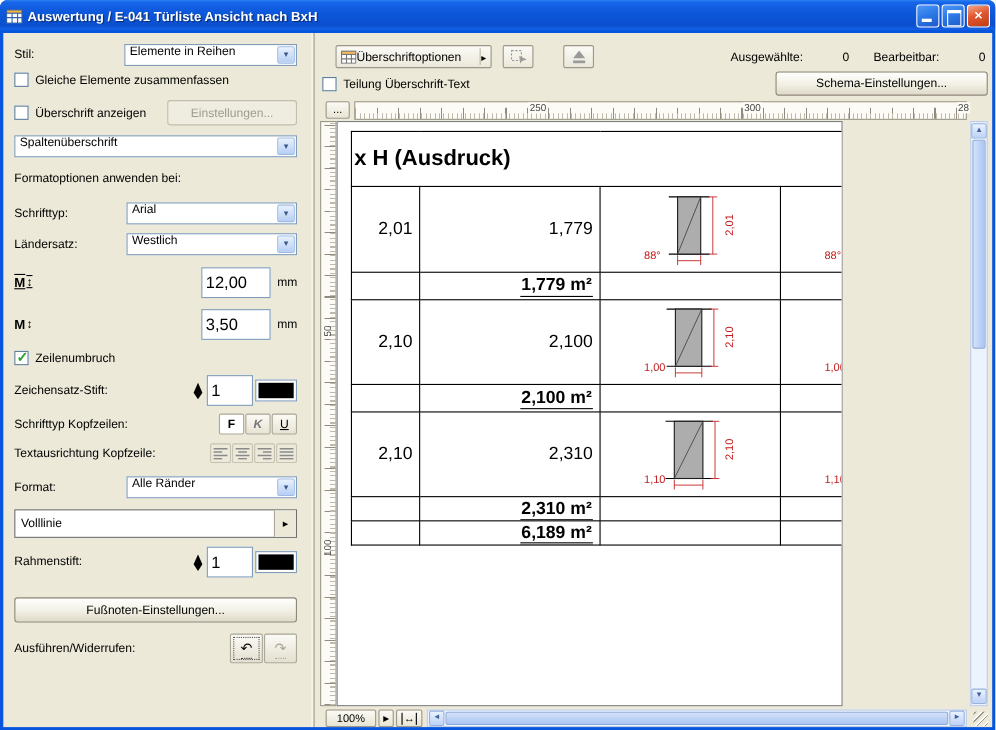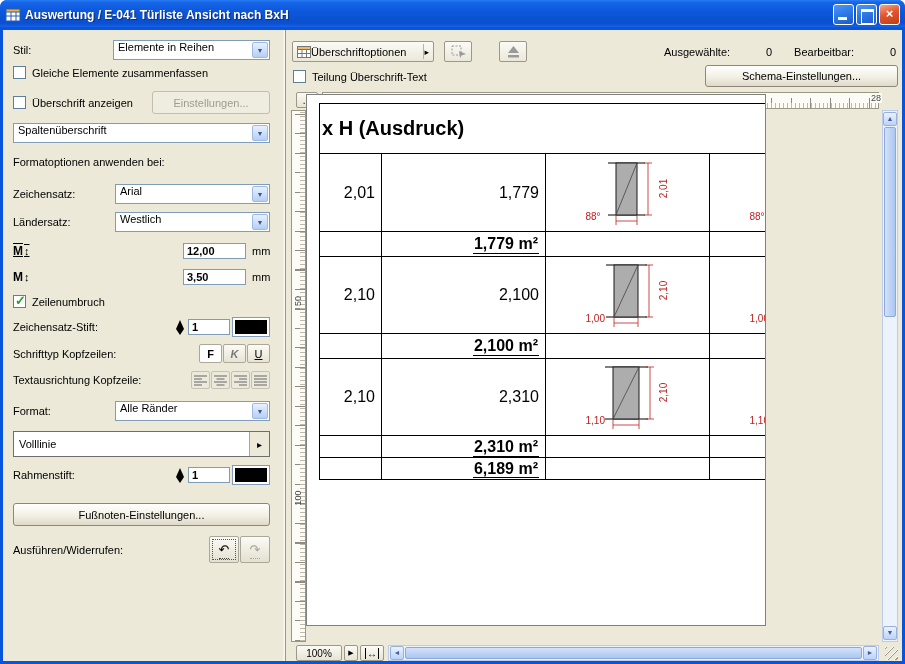--- a/index.html
+++ b/index.html
@@ -25,21 +25,21 @@
     border-right: 1px solid #9E9A8A; box-shadow: inset -2px 0 0 #F6F4EA; }
   .srow { display: flex; align-items: center; }
   .slabel { font-size: 11px; color: #000; white-space: nowrap; }
   .combo { display: flex; align-items: flex-start; height: 20px; border: 1px solid #7F9DB9; background: #fff; margin-left: auto; }
   .combo-text { flex: 1; font-size: 11px; padding: 0 4px; white-space: nowrap; overflow: hidden; }
   .combo-btn { width: 16px; height: 16px; margin: 1px; border: 1px solid #9EBAE4; border-radius: 2px;
     background: linear-gradient(180deg,#E8F1FD,#B6CEF4); color: #3A5A86; font-size: 7px; display: flex; align-items: center; justify-content: center; }
   .cb { width: 13px; height: 13px; background: #fff; border: 1px solid #5E7F9C; flex: 0 0 auto; position: relative; }
   .cb.checked::after { content: "✓"; position: absolute; left: 1px; top: -3px; color: #2DA12D; font-size: 13px; font-weight: bold; }
   .cb-label { font-size: 11px; margin-left: 6px; white-space: nowrap; }
-  .tinput { height: 16px; border: 1px solid #7F9DB9; font-size: 11px; padding: 0 3px; font-family: "Liberation Sans", sans-serif; font-weight: bold; }
+  .tinput { height: 28px; border: 1px solid #7F9DB9; font-size: 15px; padding: 0 3px; font-family: "Liberation Sans", sans-serif; }
   .unit { font-size: 11px; margin-left: 6px; width: 18px; }
   .btn { background: linear-gradient(180deg,#FFFFFF,#F2F0E4 55%,#DFDACA); border: 1px solid #8E8778; border-radius: 3px;
     font-size: 11px; font-family: "Liberation Sans", sans-serif; height: 23px; cursor: default; }
   .btn.disabled { color: #9E9C8E; border-color: #C2BEAE; background: #EFEDE0; }
   .swatch { width: 38px; height: 20px; border: 1px solid #7F9DB9; background: #fff; padding: 2px; }
   .swatch > div { width: 100%; height: 100%; background: #000; }
   .fbtn { width: 23px; height: 19px; margin-left: 1px; background: linear-gradient(180deg,#FBFAF5,#E8E4D4); border: 1px solid #ACA899; border-radius: 2px; font-size: 11px; }
   .albtn { width: 19px; height: 18px; margin-left: 1px; background: #EDEADB; border: 1px solid #C6C2B2; border-radius: 2px; display: flex; align-items: center; justify-content: center; }
   .linecombo { height: 26px; border: 1px solid #6E6E6E; background: #fff; display: flex; align-items: center; }
   .linecombo-text { flex: 1; font-size: 11px; padding: 0 5px; }
@@ -48,21 +48,21 @@
   .urbtn .glyph { border-bottom: 1px dotted #444; padding-bottom: 1px; }
   .urbtn.focused { outline: 1px dotted #555; outline-offset: -4px; }
   .urbtn.disabled { color: #A8A496; }
   .urbtn.disabled .glyph { border-bottom-color: #A8A496; }
   .msize { display: flex; align-items: center; font-size: 12px; font-weight: bold; }
   .msize .arr { font-weight: normal; font-size: 11px; margin-left: 1px; }
 
   
   .main { position: absolute; left: 283px; top: 0; right: 0; bottom: 0; }
   .tbtn { position: absolute; display: flex; align-items: center; gap: 0; padding: 0 4px;
-    background: linear-gradient(180deg,#FBFAF5,#EBE8DA); border: 1px solid #9B978A; border-radius: 2px; font-size: 11px; }
+    background: linear-gradient(180deg,#FBFAF5,#EBE8DA); border: 1px solid #9B978A; border-radius: 2px; font-size: 11px; margin-left: 13px; }
   .tbtn-sep { width: 1px; height: 15px; background: #B8B4A4; margin-left: auto; }
   .counts { position: absolute; right: 6px; top: 16px; display: flex; align-items: center; font-size: 11px; }
   .count-val { display: inline-block; width: 42px; text-align: right; }
 
   .hruler { position: absolute; background-color: #FCFBF6; border: 1px solid #9B9785;
     background-image: repeating-linear-gradient(90deg,#BDB9AC 0 1px,transparent 1px 4px),
                       repeating-linear-gradient(90deg,#8F8B7E 0 1px,transparent 1px 19.5px);
     background-size: 100% 5px, 100% 10px; background-repeat: no-repeat; background-position: left bottom, left bottom; }
   .rnum { position: absolute; top: 0; font-size: 9px; color: #444; transform: translateX(-50%); background: #FCFBF6; padding: 0 1px; }
   .vruler { position: absolute; background-color: #FCFBF6; border: 1px solid #9B9785;
@@ -146,21 +146,21 @@
           <span class="combo-text">Spaltenüberschrift</span>
           <span class="combo-btn">▼</span>
         </div>
       </div>
 
       <div class="srow" style="margin-top:13px">
         <span class="slabel">Formatoptionen anwenden bei:</span>
       </div>
 
       <div class="srow" style="margin-top:16px">
-        <span class="slabel">Zeichensatz:</span>
+        <span class="slabel">Schrifttyp:</span>
         <div class="combo" style="width:155px">
           <span class="combo-text">Arial</span>
           <span class="combo-btn">▼</span>
         </div>
       </div>
 
       <div class="srow" style="margin-top:8px">
         <span class="slabel">Ländersatz:</span>
         <div class="combo" style="width:155px">
           <span class="combo-text">Westlich</span>
@@ -342,21 +342,21 @@
         <span class="rnum" style="left:166px">250</span>
         <span class="rnum" style="left:361px">300</span>
         <span class="rnum" style="left:553px">28</span>
       </div>
 
       <div class="vruler" style="left:5px;top:80px;width:15px;height:532px">
         <span class="rnumv" style="top:185px">50</span>
         <span class="rnumv" style="top:382px">100</span>
       </div>
 
-      <div class="preview" style="left:20px;top:64px;width:460px;height:532px">
+      <div class="preview" style="left:20px;top:80px;width:460px;height:532px">
         <table class="ptable">
           <colgroup>
               <col style="width:62px">
               <col style="width:164px">
               <col style="width:164px">
               <col style="width:164px">
             </colgroup>
           <tbody>
               <tr class="t-title">
             <td colspan="4"><span>x H (Ausdruck)</span></td>

